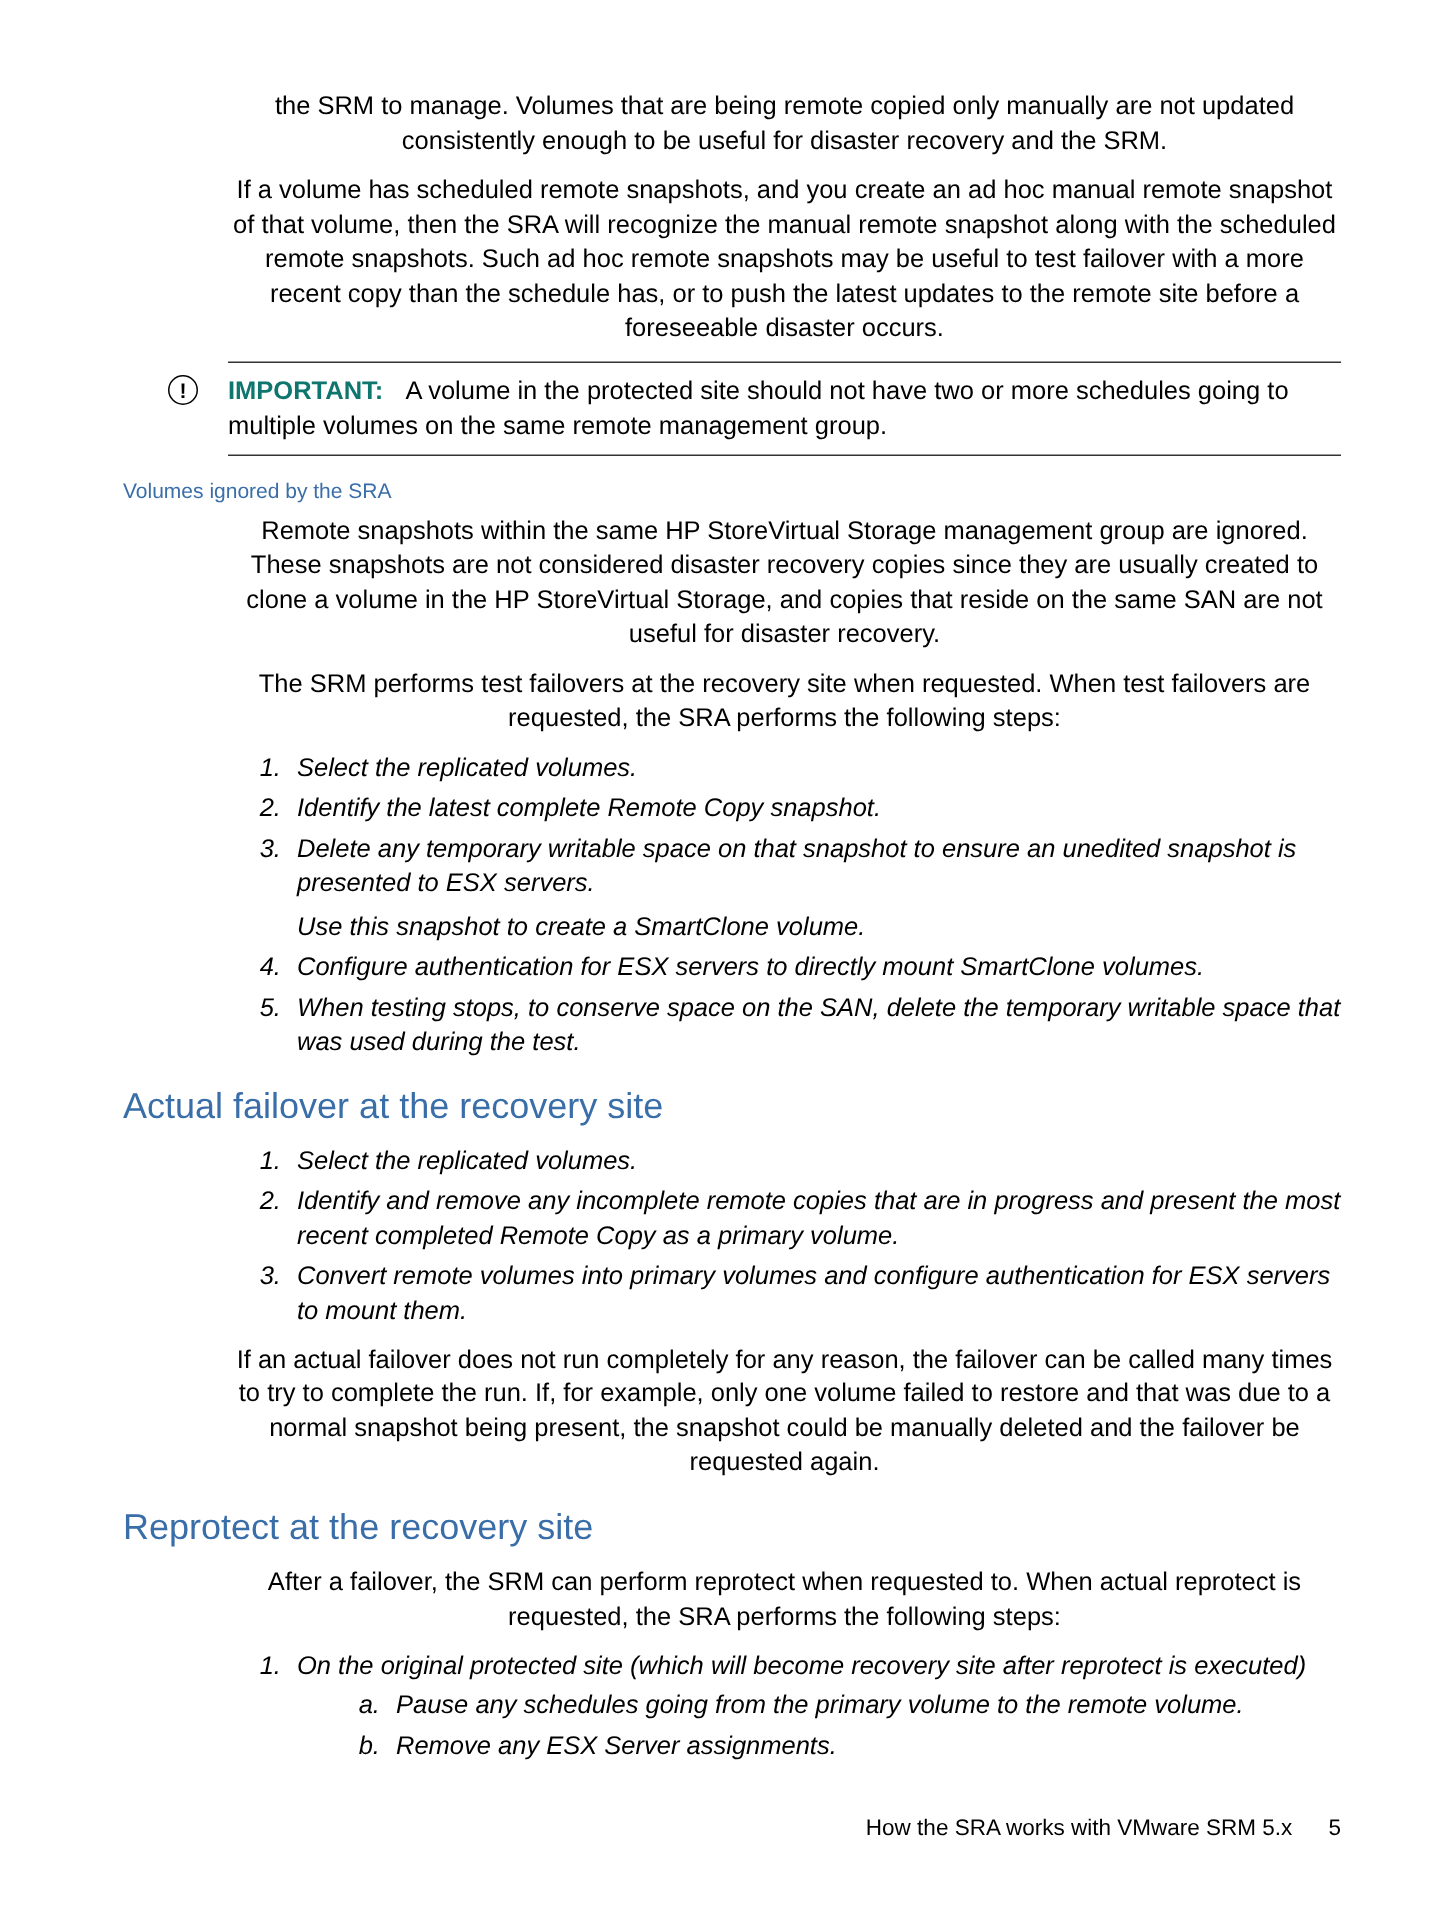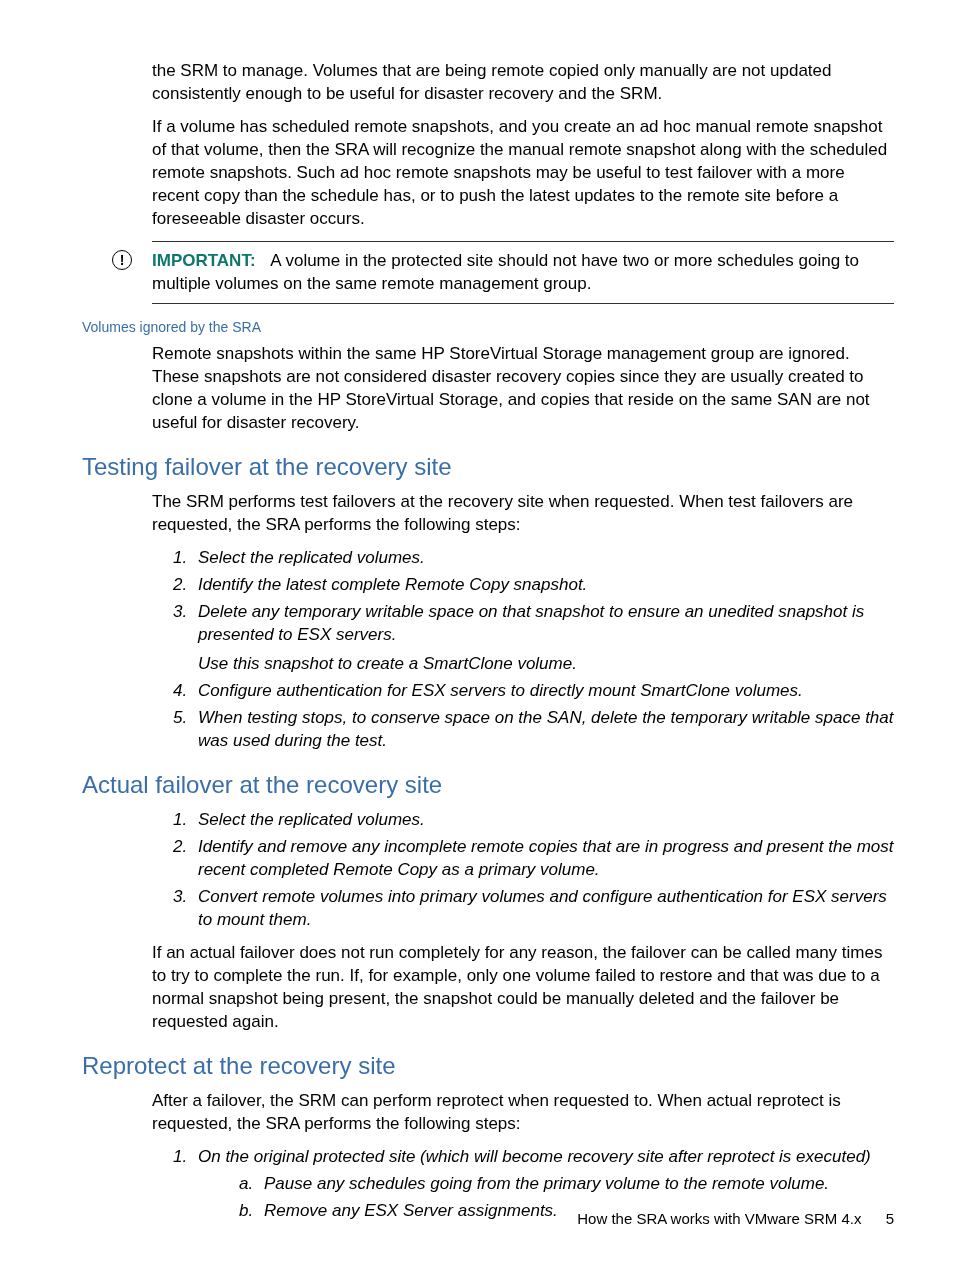--- a/index.html
+++ b/index.html
@@ -14,20 +14,21 @@
     color: #000;
     position: relative;
     background: #fff;
   }
   .page {
     padding: 60px 60px 0 82px;
   }
   .body-text {
     margin-left: 70px;
     margin-bottom: 10px;
+    text-align: center;
   }
   .important-block {
     margin-left: 70px;
     border-top: 1px solid #333;
     border-bottom: 1px solid #333;
     padding: 8px 0 8px 0;
     margin-bottom: 14px;
     position: relative;
   }
   .imp-icon {
@@ -101,21 +102,20 @@
 
   <div class="important-block">
     <div class="imp-icon">!</div>
     <span class="imp-label">IMPORTANT:</span>
     <span style="margin-left:10px;">A volume in the protected site should not have two or more schedules going to multiple volumes on the same remote management group.</span>
   </div>
 
   <div class="h3">Volumes ignored by the SRA</div>
   <div class="body-text">Remote snapshots within the same HP StoreVirtual Storage management group are ignored. These snapshots are not considered disaster recovery copies since they are usually created to clone a volume in the HP StoreVirtual Storage, and copies that reside on the same SAN are not useful for disaster recovery.</div>
 
-  <div class="h2">Testing failover at the recovery site</div>
   <div class="body-text">The SRM performs test failovers at the recovery site when requested. When test failovers are requested, the SRA performs the following steps:</div>
   <ol class="numlist">
     <li><span>Select the replicated volumes.</span></li>
     <li><span>Identify the latest complete Remote Copy snapshot.</span></li>
     <li>
       <span>Delete any temporary writable space on that snapshot to ensure an unedited snapshot is presented to ESX servers.</span>
       <div class="li-extra">Use this snapshot to create a SmartClone volume.</div>
     </li>
     <li><span>Configure authentication for ESX servers to directly mount SmartClone volumes.</span></li>
     <li><span>When testing stops, to conserve space on the SAN, delete the temporary writable space that was used during the test.</span></li>
@@ -138,15 +138,15 @@
         <li><span>Pause any schedules going from the primary volume to the remote volume.</span></li>
         <li><span>Remove any ESX Server assignments.</span></li>
 
       </ol>
     </li>
   </ol>
 
 </div>
 
 <div class="footer">
-  <span>How the SRA works with VMware SRM 4.x</span>
+  <span>How the SRA works with VMware SRM 5.x</span>
   <span class="footer-num">5</span>
 </div>
 
 </body></html>

